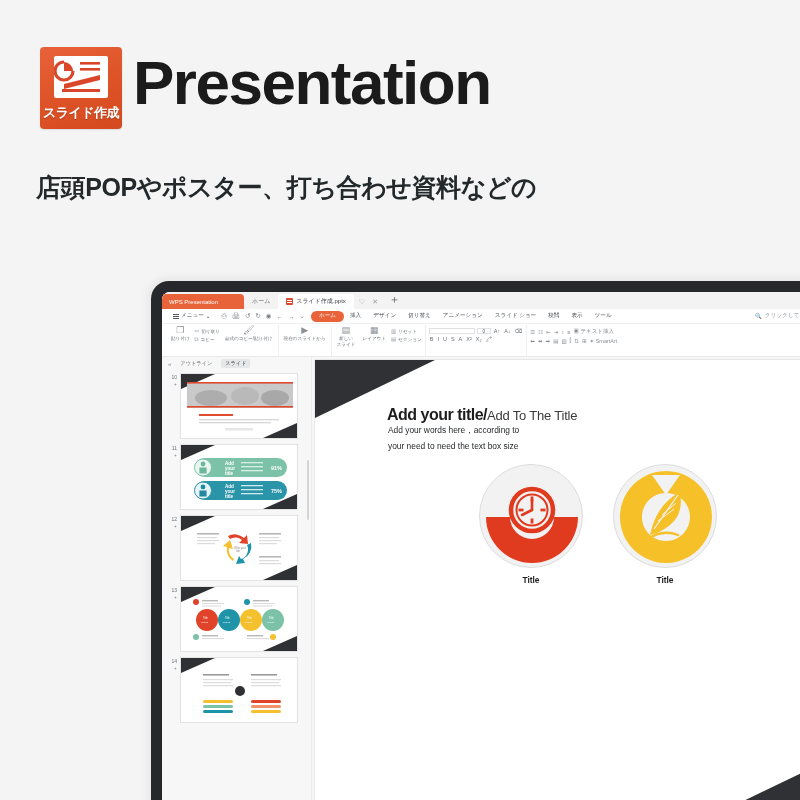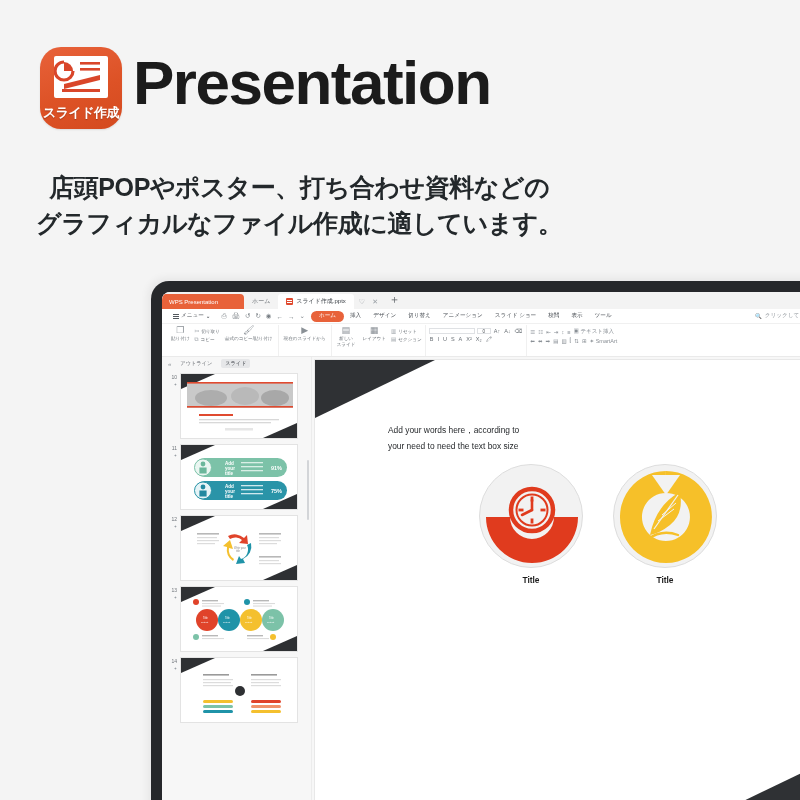--- a/index.html
+++ b/index.html
@@ -10,21 +10,21 @@
     font-family:"Liberation Sans", sans-serif;
     overflow:hidden;
     position:relative;
   }
 
   
   #promo-header { position:absolute; left:0; top:0; width:800px; height:270px; }
 
   #app-badge {
     position:absolute; left:40px; top:47px;
-    width:82px; height:82px; border-radius:21px;
+    width:82px; height:82px; border-radius:4px;
     background:linear-gradient(160deg,#e8623a 0%,#dd5226 55%,#d44a1f 100%);
     box-shadow:0 1px 2px rgba(0,0,0,.10);
   }
   #app-badge .glyph {
     position:absolute; left:14px; top:9px; width:54px; height:42px;
     background:#fff; border-radius:2px;
   }
   #app-badge .glyph svg { display:block; }
   #app-badge .badge-caption {
     position:absolute; left:0; right:0; bottom:7px;
@@ -190,21 +190,20 @@
         <rect x="8" y="33" width="38" height="3" fill="#d9462a"></rect>
       </svg>
     </div>
     <div class="badge-caption">スライド作成</div>
   </div>
 
   <div id="promo-title">Presentation</div>
 
   <div id="promo-desc">
     <div>店頭POPやポスター、打ち合わせ資料などの</div>
-    <div>グラフィカルなファイル作成に適しています。</div>
   </div>
 </div>
 
 <div id="monitor">
 <div id="app-window">
 
   <div id="titlebar">
     <div id="brand-tab">WPS Presentation</div>
     <div class="doc-tab">
       <span>ホーム</span>
@@ -517,20 +516,24 @@
 
         <div id="panel-scrollbar"></div>
       </div>
     </div>
 
     <div id="slide-area">
       <div id="slide-canvas">
         <div class="corner-tl"></div>
         <div class="corner-br"></div>
 
+        <div id="slide-title">
+          <span class="bold">Add your title/</span>
+          <span class="light">Add To The Title</span>
+        </div>
 
         <div id="slide-body">
           <div>Add your words here，according to</div>
           <div>your need to need the text box size</div>
         </div>
 
         <div id="circle-row">
 
           <div class="circ-item">
             <div class="circ">

